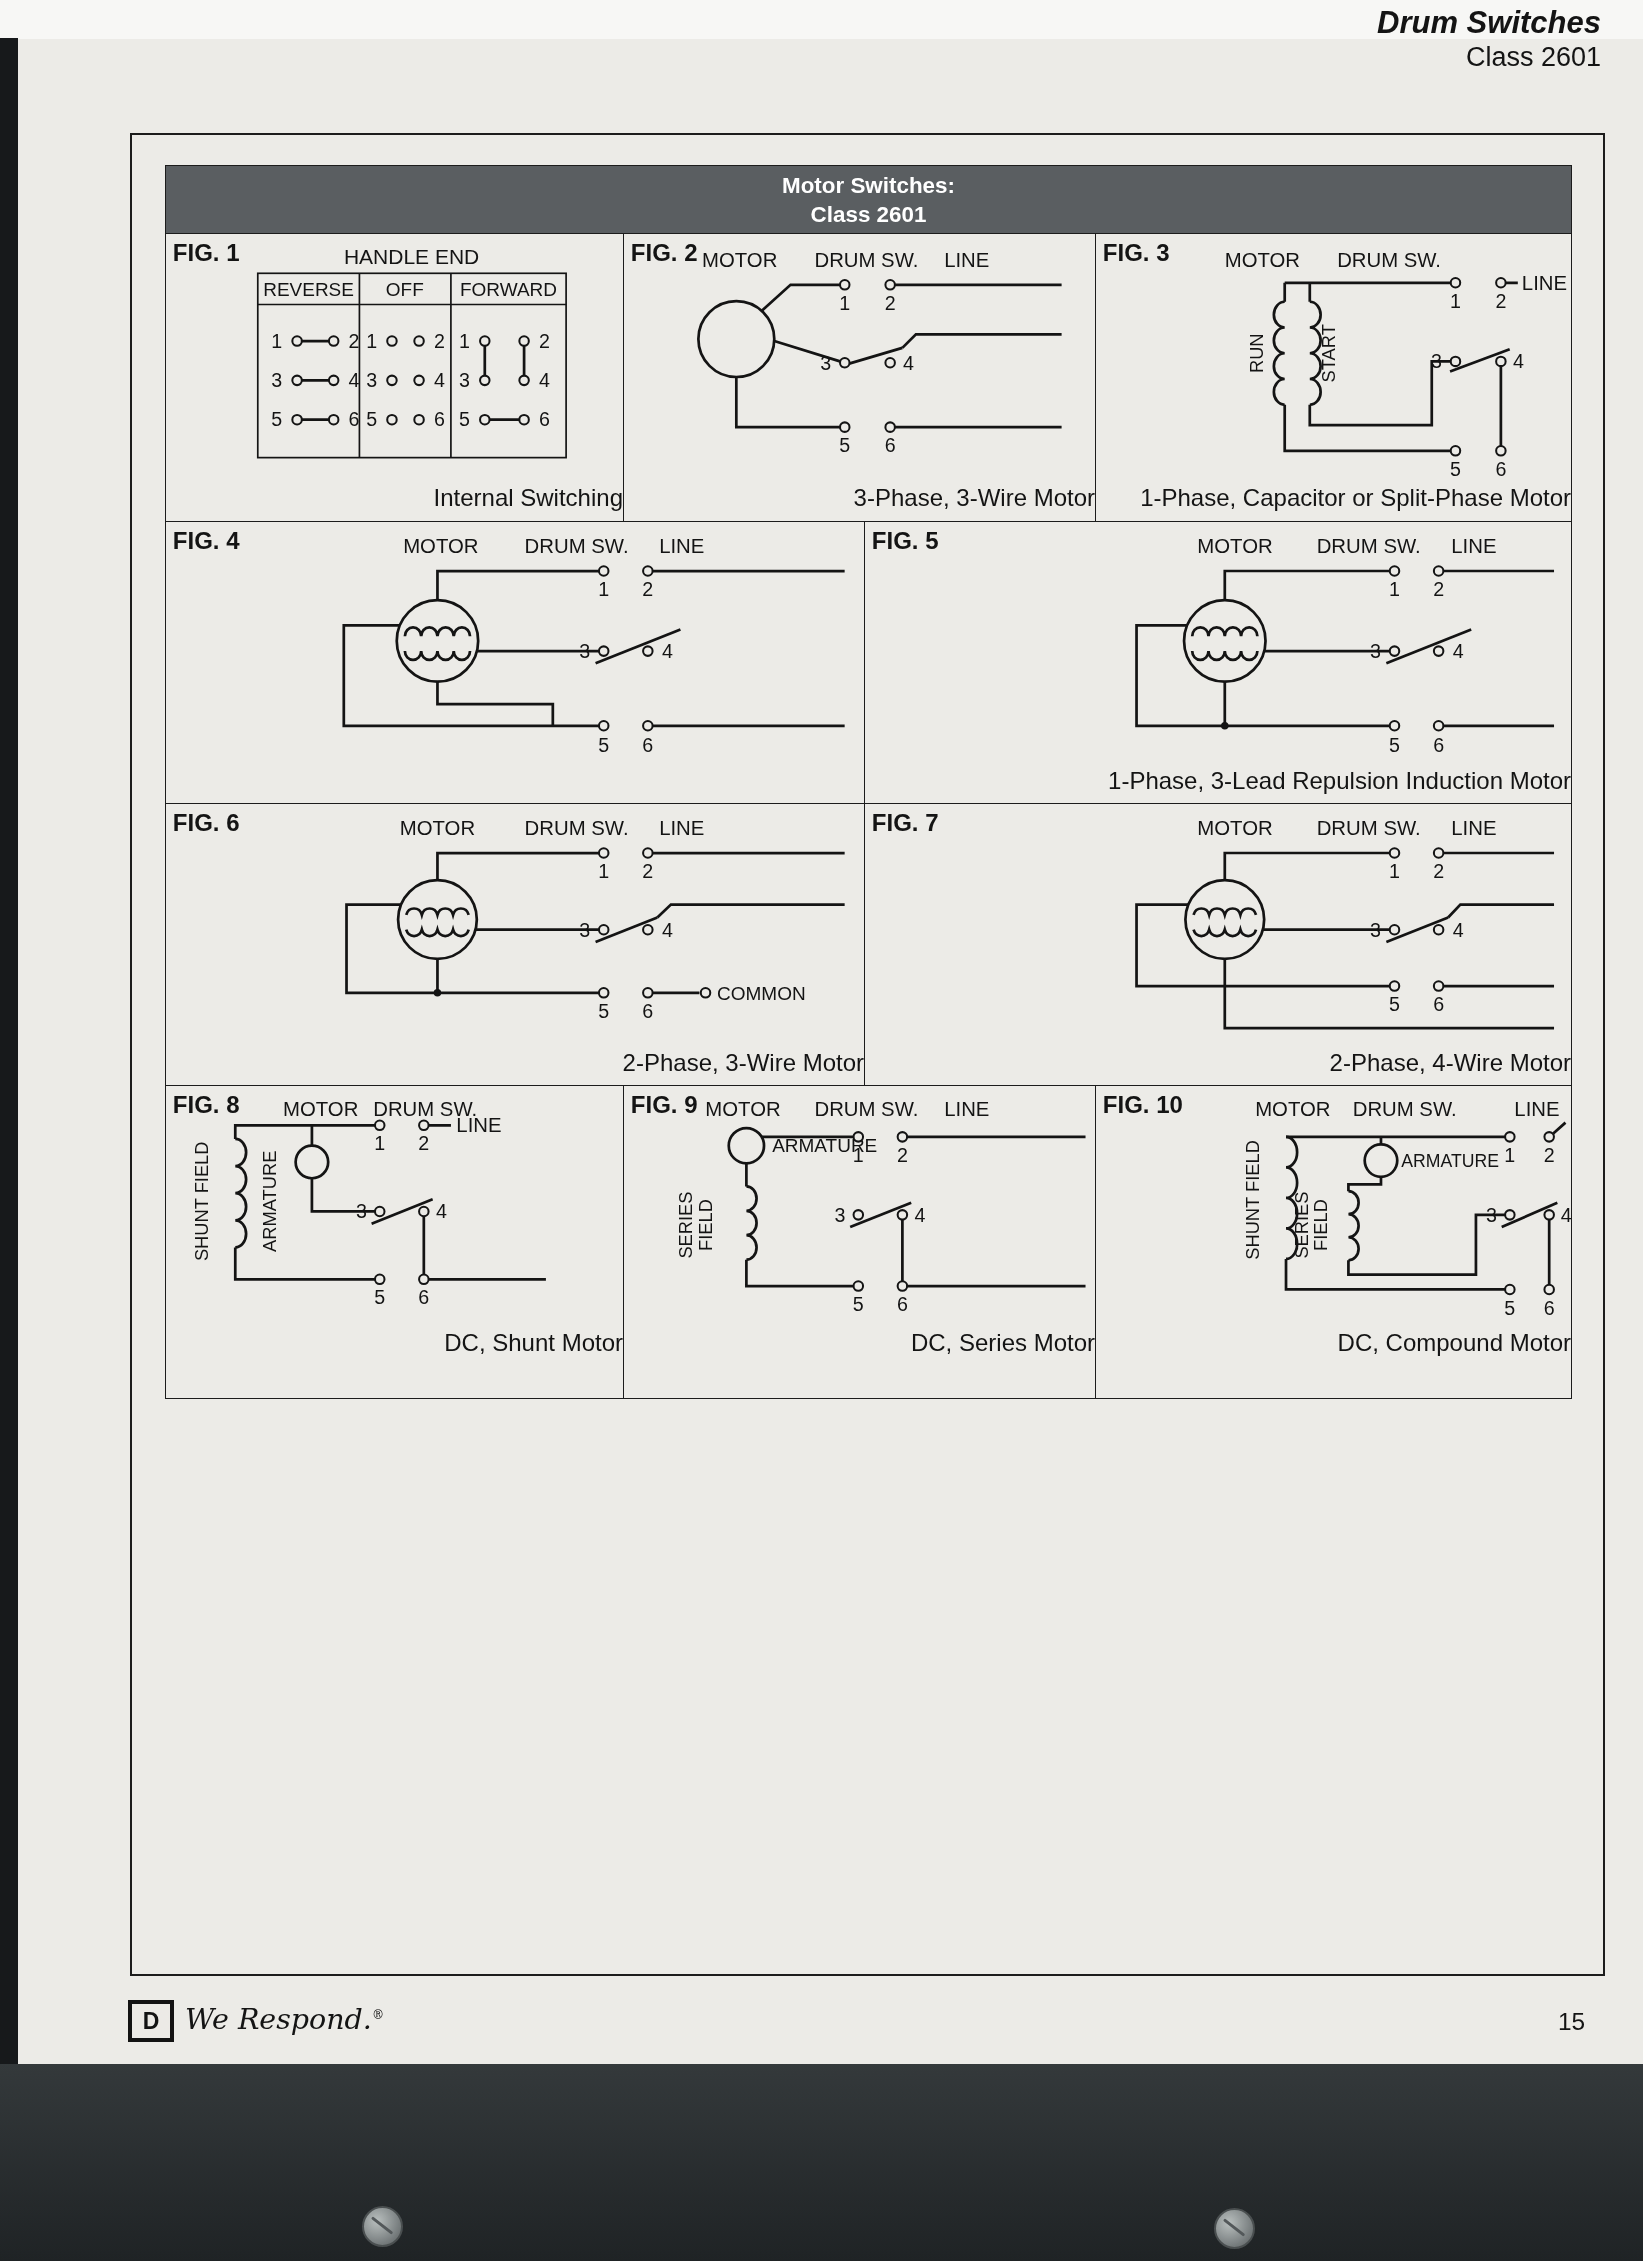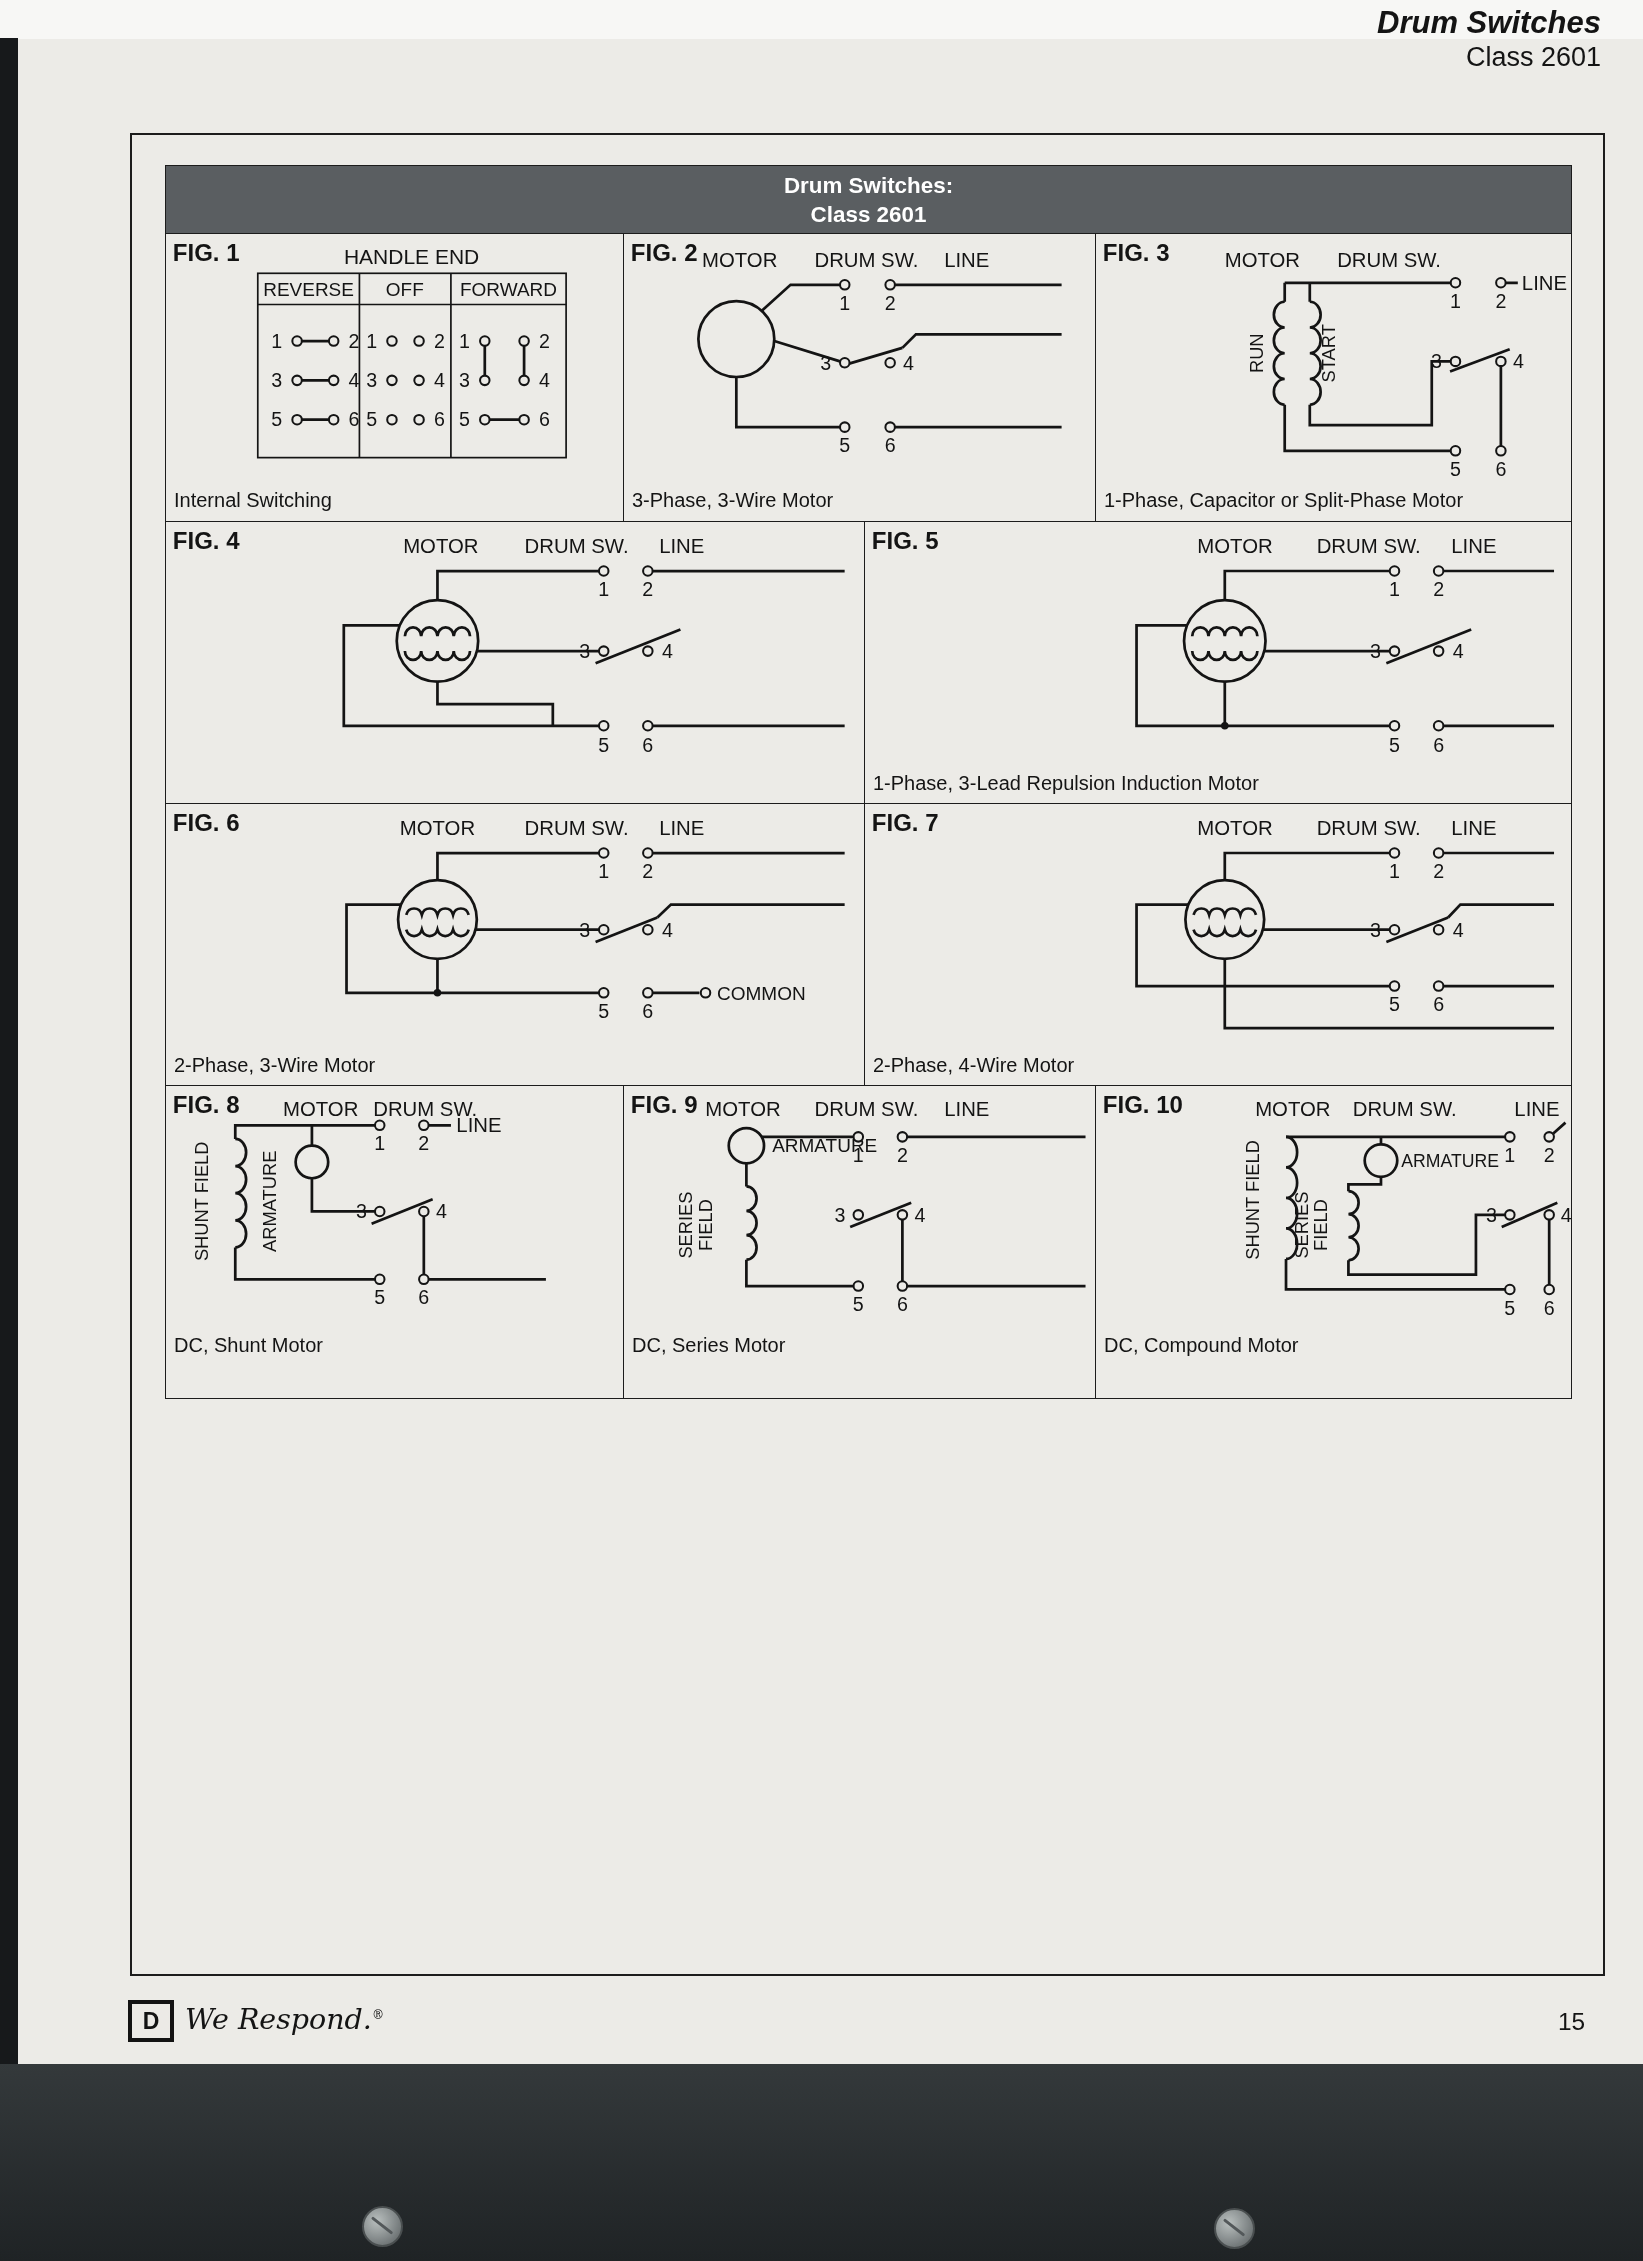--- a/index.html
+++ b/index.html
@@ -22,21 +22,21 @@
   #titlebar{height:68px;background:#5a5e61;border-bottom:1.4px solid #1c1c1c;box-sizing:border-box;
             color:#fff;text-align:center;font-weight:bold;font-size:22.4px;padding-top:6.1px;line-height:28.5px}
   .figrow{display:flex}
   .cell{position:relative;overflow:hidden;box-sizing:border-box;
         border-right:1.4px solid #1c1c1c;border-bottom:1.4px solid #1c1c1c}
   .cell.last{border-right:none}
   .r1 .cell{height:288px}
   .r2 .cell,.r3 .cell{height:282px}
   .r4 .cell{height:312px;border-bottom:none}
   .figlabel{position:absolute;top:5.4px;left:6.8px;font-size:24px;font-weight:bold}
-  .caption{position:absolute;left:8px;right:0;text-align:left;font-size:20px}
+  .caption{position:absolute;left:16px;right:0;text-align:right;font-size:24px}
   .cap1{bottom:9.5px}.cap2{bottom:8.1px}.cap4{bottom:41px}
   svg{position:absolute;left:0;top:0}
   svg text{font-family:"Liberation Sans",sans-serif;fill:#141414;font-size:30px}
   .mid{text-anchor:middle}
   .hsm{font-size:28px}
   .n{font-size:29px}
   .v{font-size:27px;text-anchor:middle}
   .wire{fill:none;stroke:#141414;stroke-width:4}
   .thin{fill:none;stroke:#141414;stroke-width:2.5}
   .term{fill:#ecebe7;stroke:#141414;stroke-width:3}
@@ -53,21 +53,21 @@
 
 <div id="top-white" class="abs"></div>
 <div id="left-edge" class="abs"></div>
 
 <div id="hdr-title" class="abs">Drum Switches</div>
 <div id="hdr-sub" class="abs">Class 2601</div>
 
 <div id="outer-box" class="abs">
   <div id="figbox">
     <div id="titlebar">
-      <div>Drum Switches:</div>
+      <div>Motor Switches:</div>
       <div>Class 2601</div>
     </div>
 
     <div class="figrow r1">
 
       <div class="cell" style="width:458px">
         <div class="figlabel">FIG. 1</div>
         <svg width="458" height="288" viewBox="0 0 675 425">
           <text class="mid" style="font-size:31px" x="362" y="44">HANDLE END</text>
           <g>

